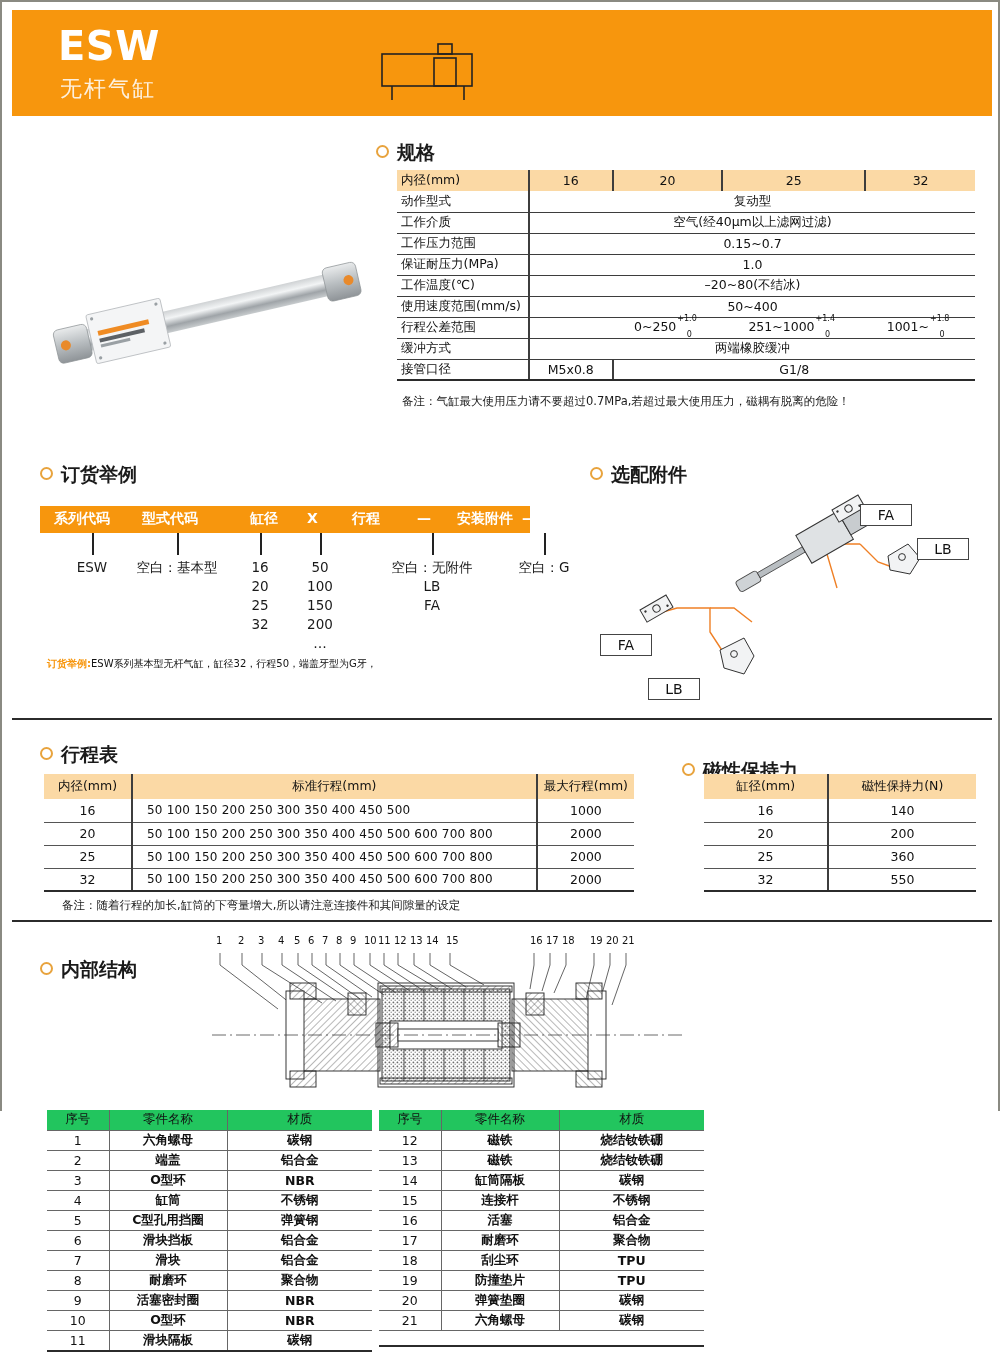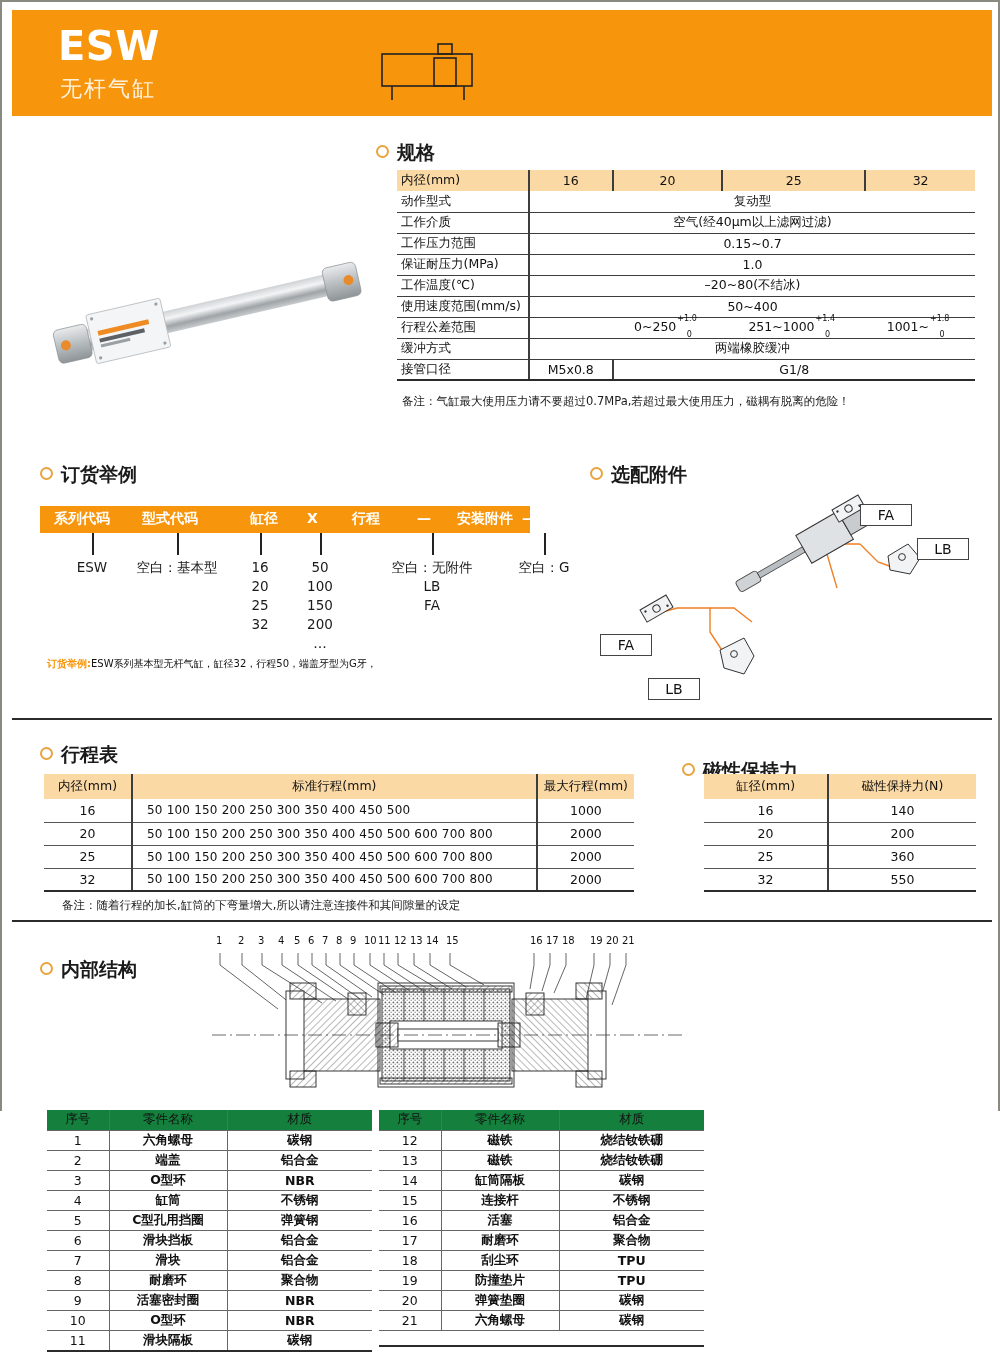--- a/index.html
+++ b/index.html
@@ -135,21 +135,21 @@
   .parts {
     position: absolute; border-collapse: collapse; font-size: 12.5px; top: 1108px;
   }
   .parts.left { left: 45px; width: 325px; }
   .parts.right { left: 377px; width: 325px; }
   .parts td {
     border-bottom: 1px solid #666; border-right: 1px solid #666;
     height: 20px; text-align: center; white-space: nowrap;
   }
   .parts td:last-child { border-right: none; }
-  .parts tr.hdr td { background: #15803d; border-bottom: 1px solid #666; }
+  .parts tr.hdr td { background: #22c55e; border-bottom: 1px solid #666; }
   .parts .c-no { width: 62px; }
   .parts .c-name { width: 118px; font-weight: bold; }
   .parts .c-mat { font-weight: bold; }
   .parts tr.hdr td { font-weight: normal; }
   .parts tr.last td { border-bottom: 2px solid #2b2b2b; }
   .parts .empty td { border-bottom: 2px solid #2b2b2b; border-right: none; height: 16px; }
 </style>
 </head>
 <body>
 

